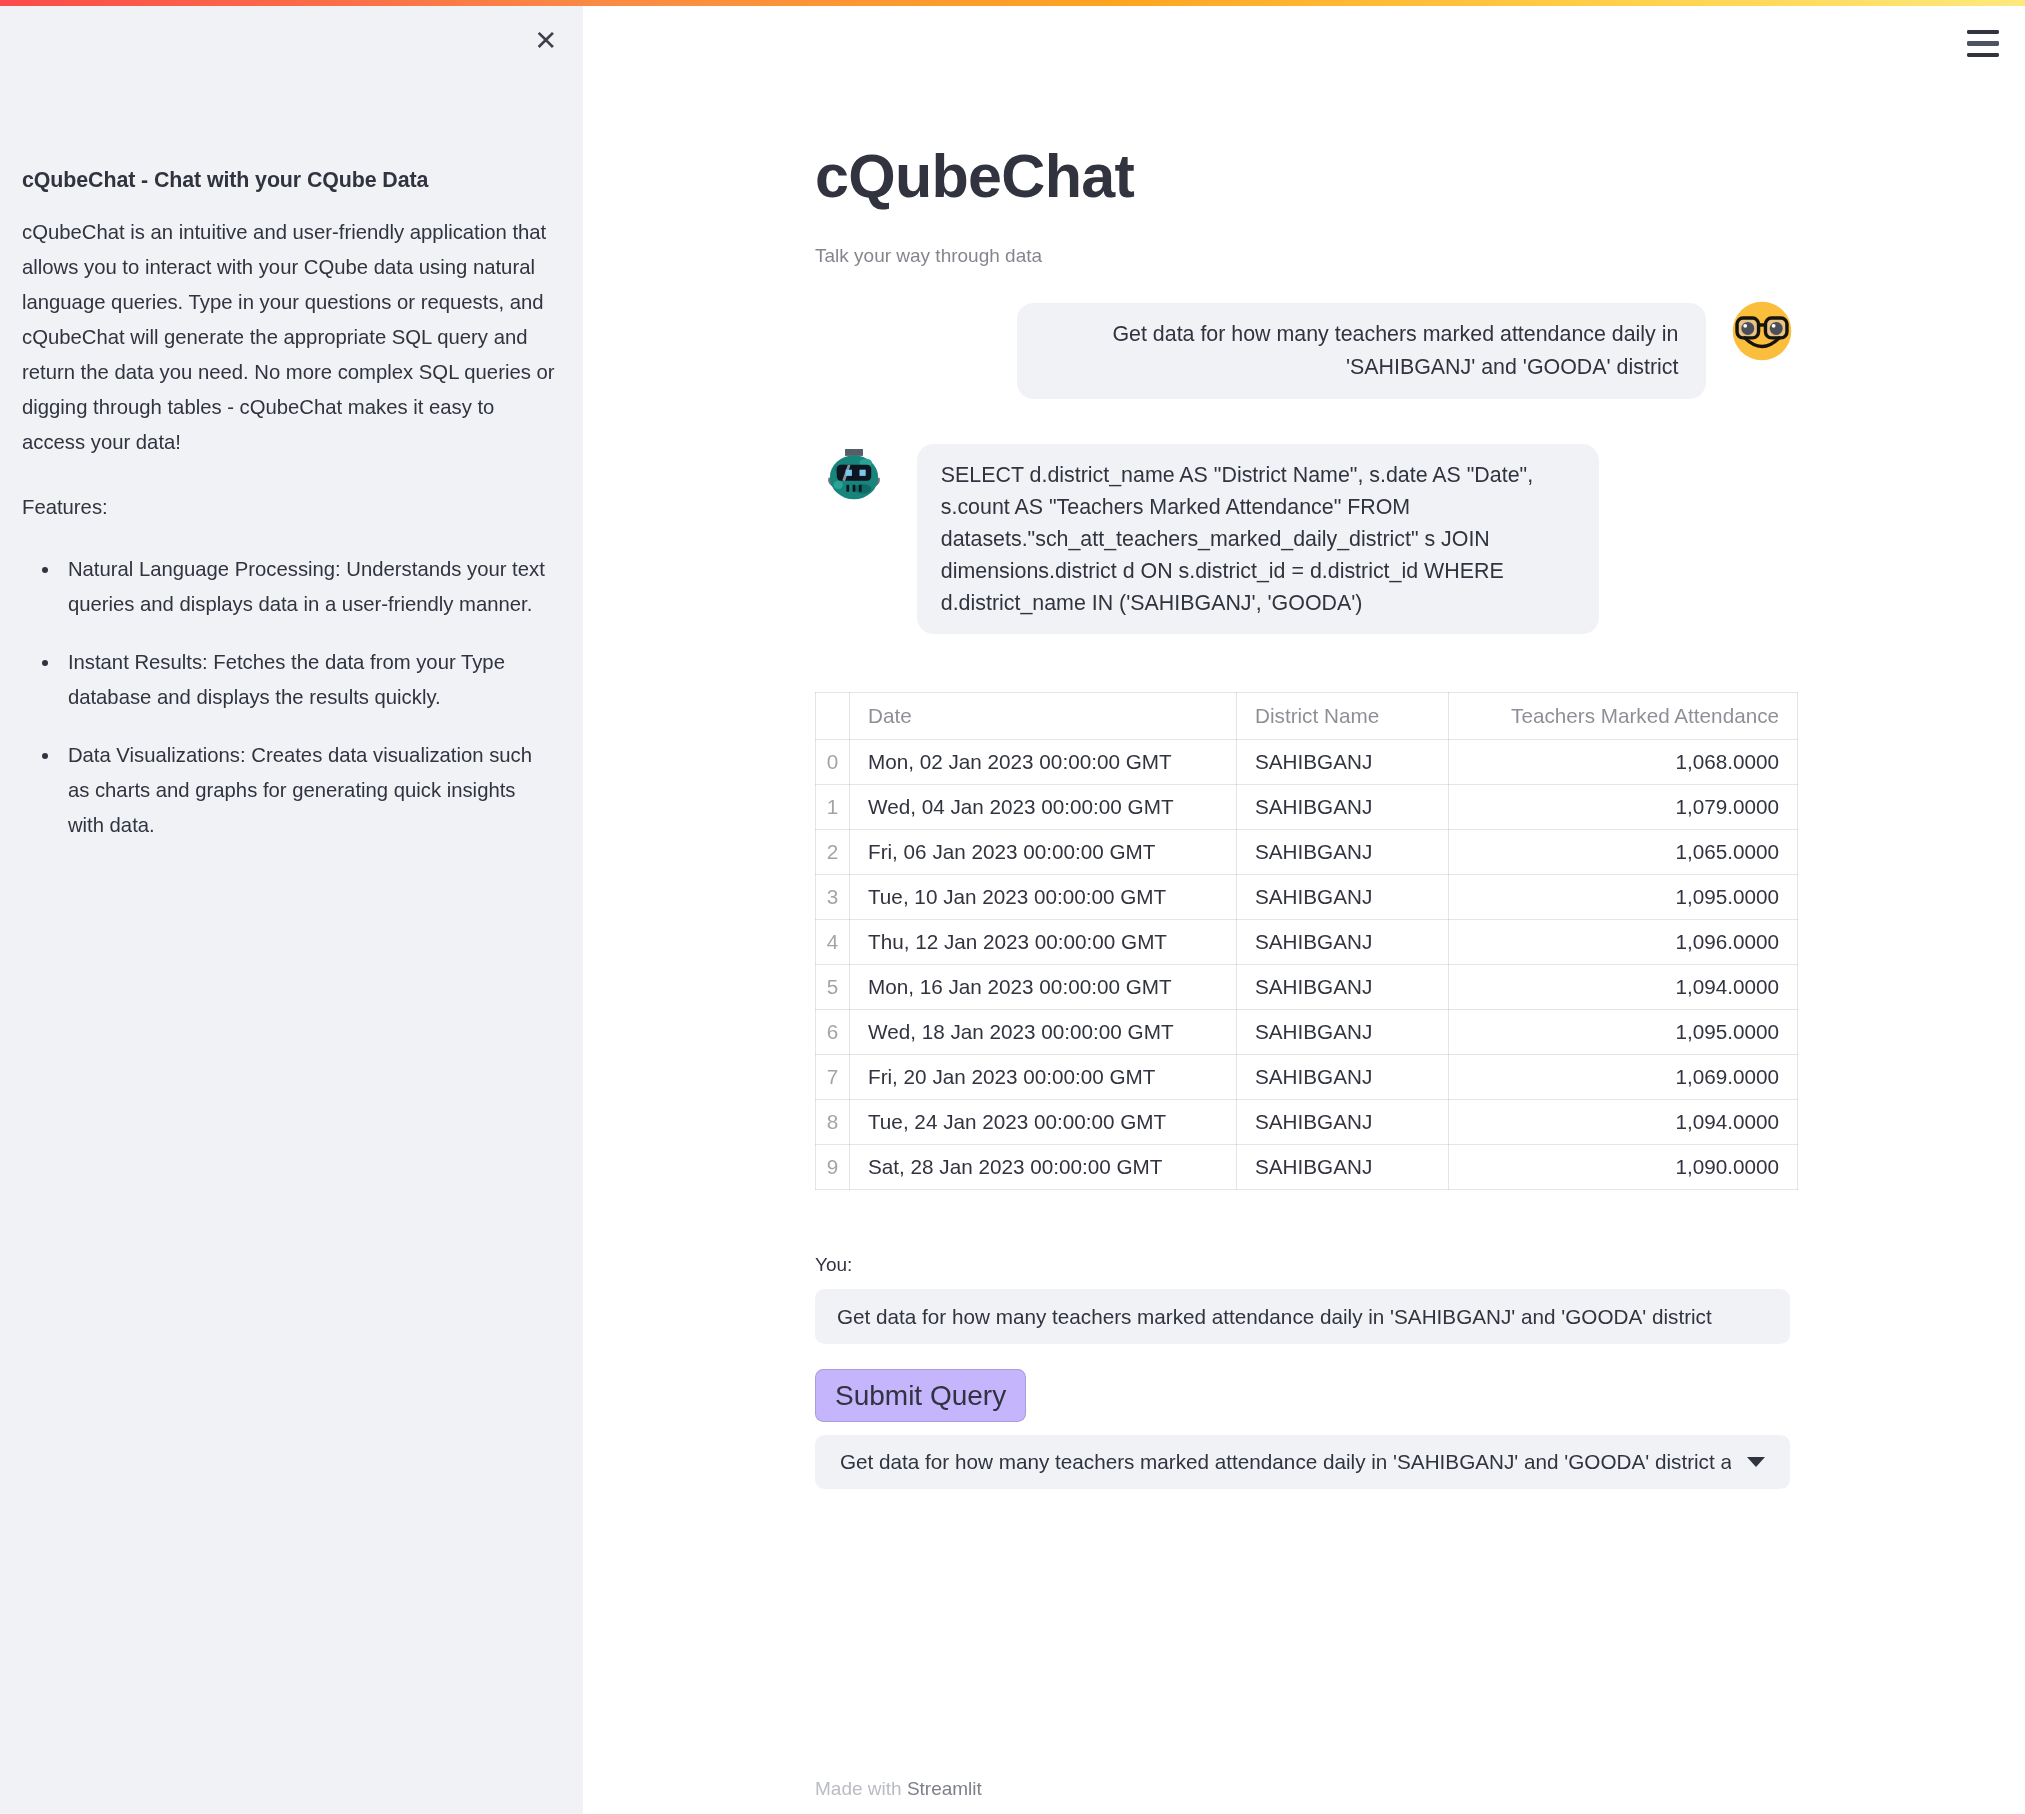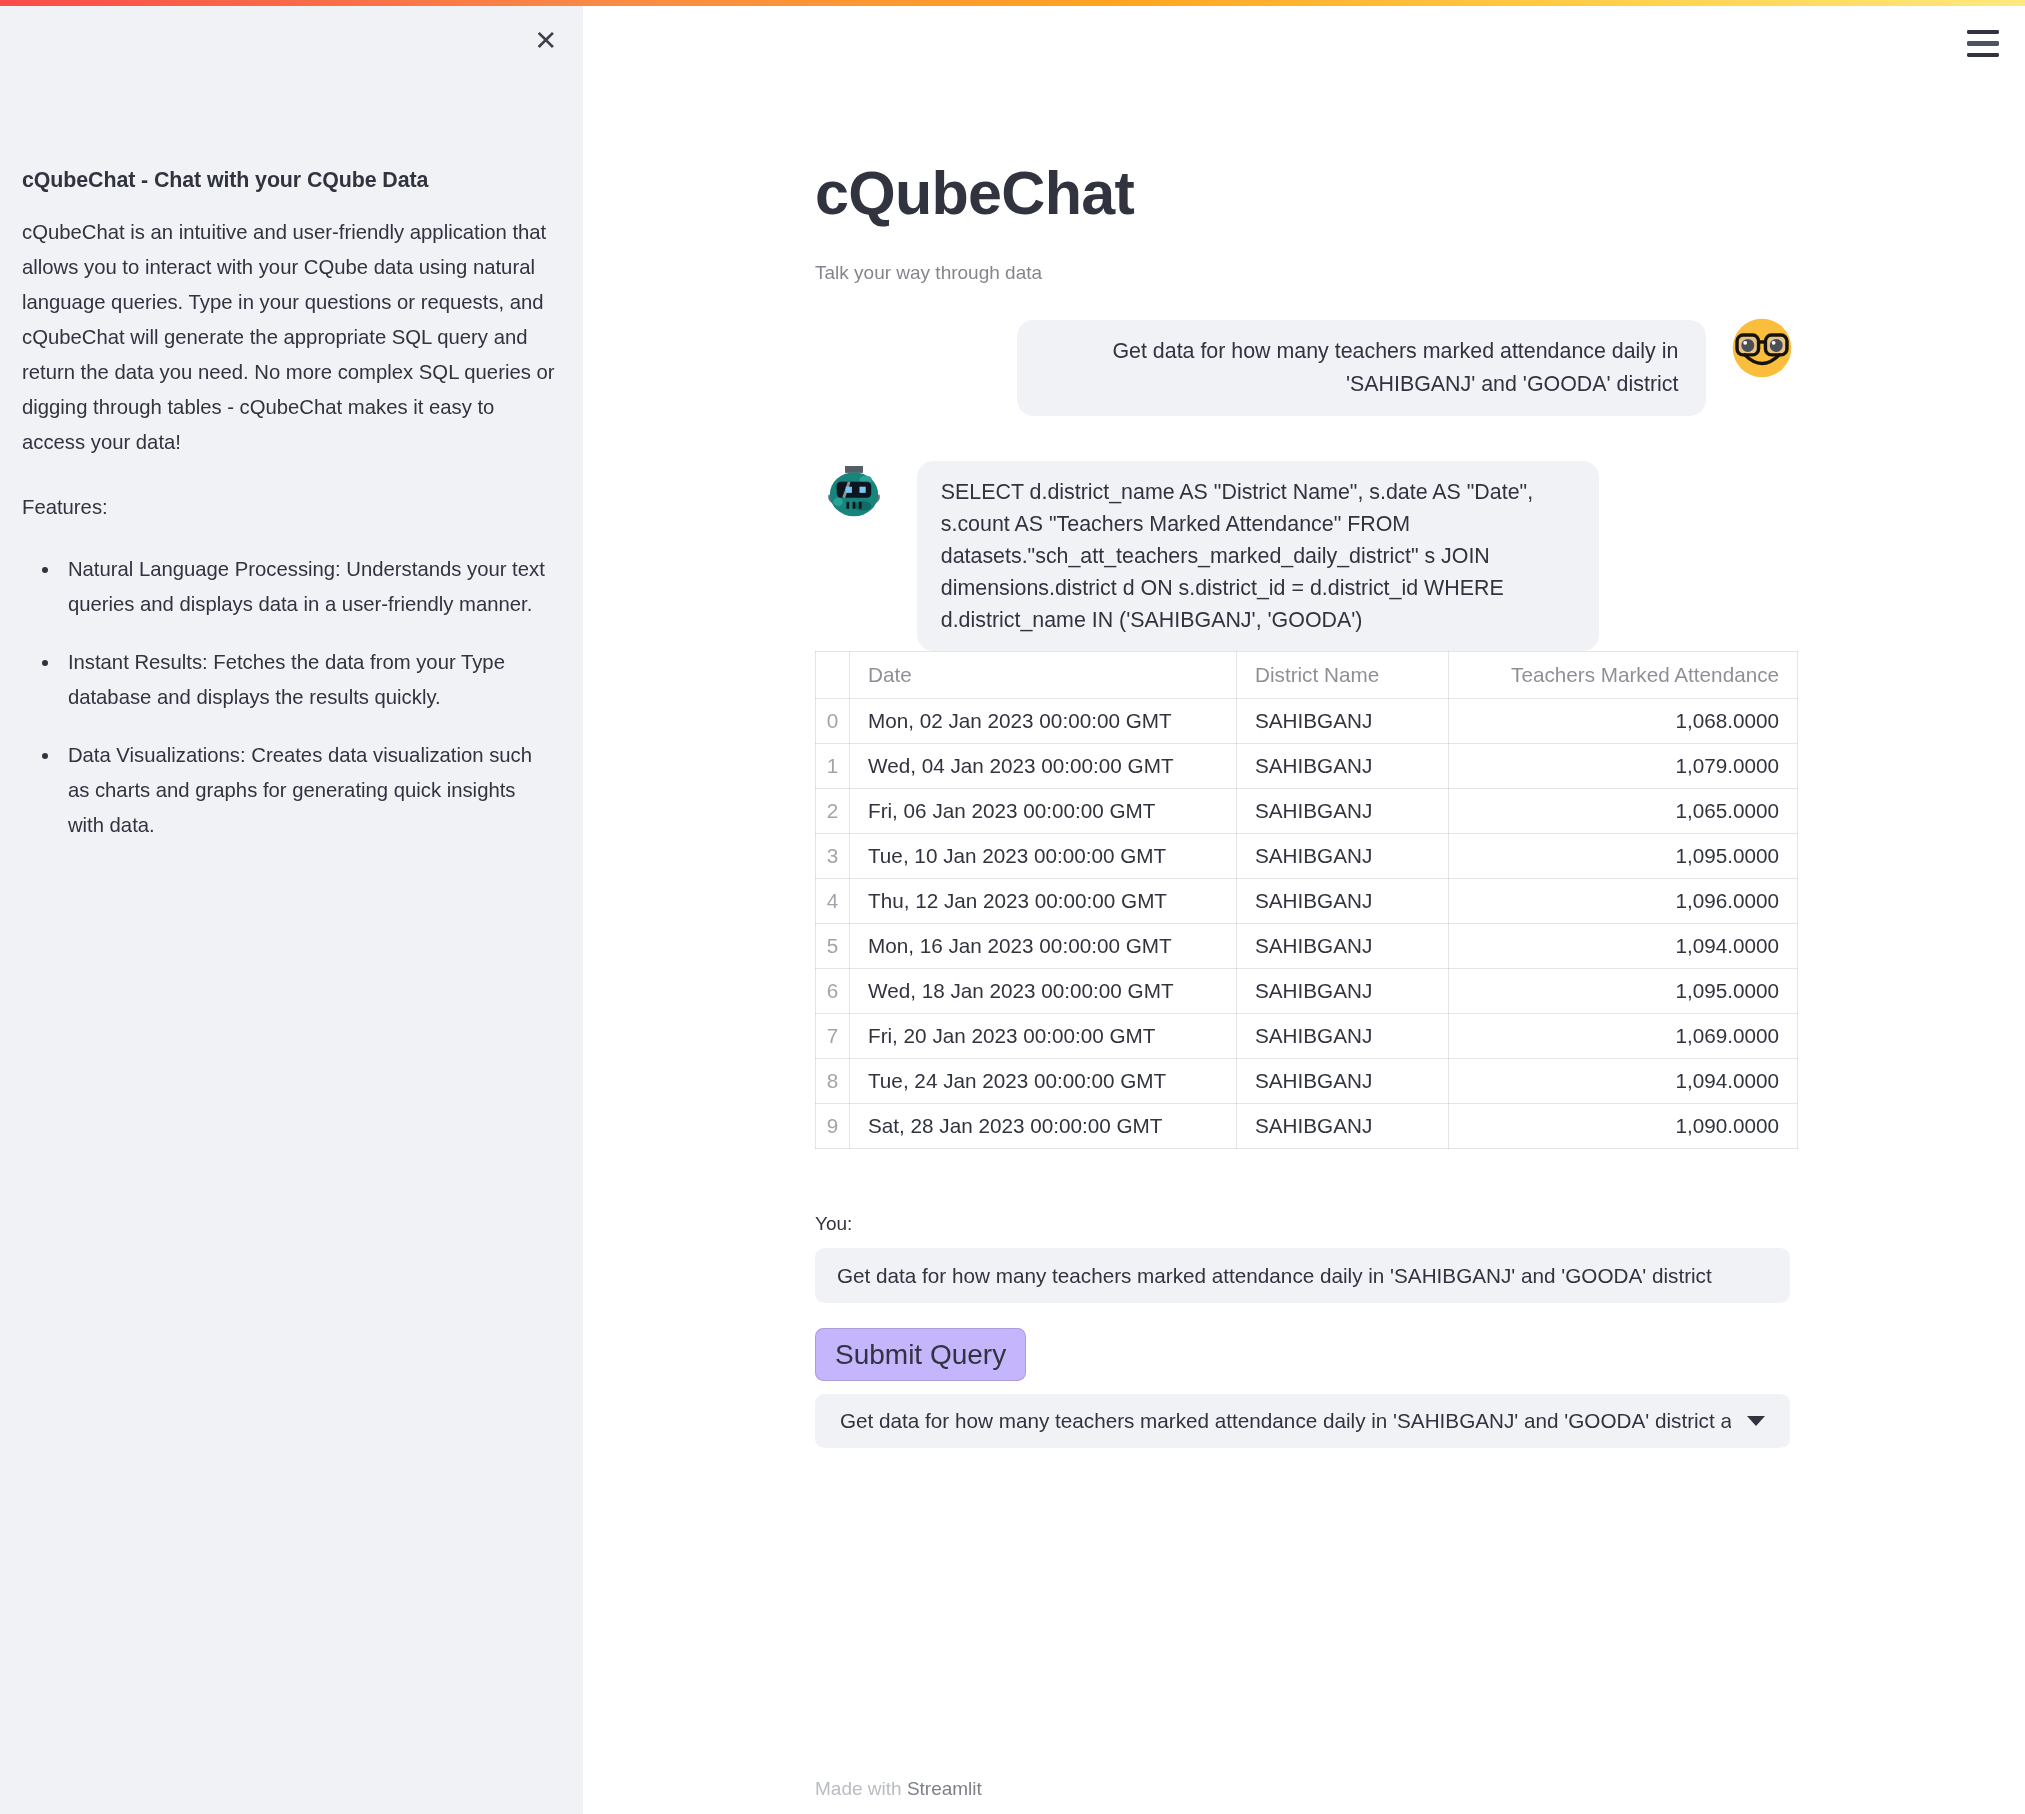--- a/index.html
+++ b/index.html
@@ -26,36 +26,36 @@
   .sidebar h2 { font-size:21.4px; font-weight:700; letter-spacing:-0.1px; margin-bottom:22px; }
   .sidebar p  { font-size:20.3px; line-height:35px; margin-bottom:30px; }
   .sidebar .features-label { margin-bottom:27.6px; }
   .sidebar ul { list-style:disc; padding-left:39px; }
   .sidebar li { font-size:20.3px; line-height:35px; margin-bottom:23px; padding-left:6.9px; }
 
   
   .main { position:absolute; left:583px; top:5.5px; width:1442px; height:1809px; background:#fff; }
   .block { width:978px; margin:0 auto; padding-top:134px; }
 
-  h1.app-title { font-size:61px; font-weight:700; letter-spacing:-0.7px; line-height:73px; color:#31333f;margin-top:17px; }
+  h1.app-title { font-size:61px; font-weight:700; letter-spacing:-0.7px; line-height:73px; color:#31333f; }
   .caption { margin-top:31px; font-size:19px; color:rgba(49,51,63,0.6); line-height:23.4px; }
 
   
   .chat-row { display:flex; align-items:flex-start; }
   .chat-row.user { margin-top:36px; justify-content:flex-end; gap:25px; }
   .chat-row.bot  { margin-top:45px; gap:36px; }
   .bubble { background:#f0f2f6; border-radius:16.5px; font-size:21.4px; line-height:33px; color:#31333f; }
   .bubble.user { width:689px; padding:15px 27.6px; text-align:right; }
   .bubble.bot  { max-width:682px; padding:15px 23.4px; line-height:32px; text-align:left; }
   .avatar { flex:0 0 auto; }
   .avatar.user-avatar { width:62px; height:62px; margin-top:-2.8px; }
   .avatar.bot-avatar  { width:54px; height:51px; margin-left:12.4px; margin-top:5.5px; }
 
   
-  table.df { border-collapse:collapse; table-layout:fixed; width:952px; }
+  table.df { margin-top:58px; border-collapse:collapse; table-layout:fixed; width:952px; }
   table.df th, table.df td { border:0.7px solid rgba(49,51,63,0.13); font-weight:400;
     overflow:hidden; white-space:nowrap; }
   table.df thead th { height:47px; font-size:20.7px; color:rgba(49,51,63,0.55);
     text-align:left; padding:0 0 0 18px; background:#fff; }
   table.df thead th.col-attn { text-align:right; padding:0 18px 0 0; }
   table.df thead th.col-idx { padding:0; }
   table.df td { height:45px; font-size:20.7px; padding:0 0 0 18px; color:#31333f; }
   table.df td.idx { text-align:center; padding:0; color:rgba(49,51,63,0.45); }
   table.df td.attn { text-align:right; padding:0 18px 0 0; }
   .col-idx  { width:34px; }

